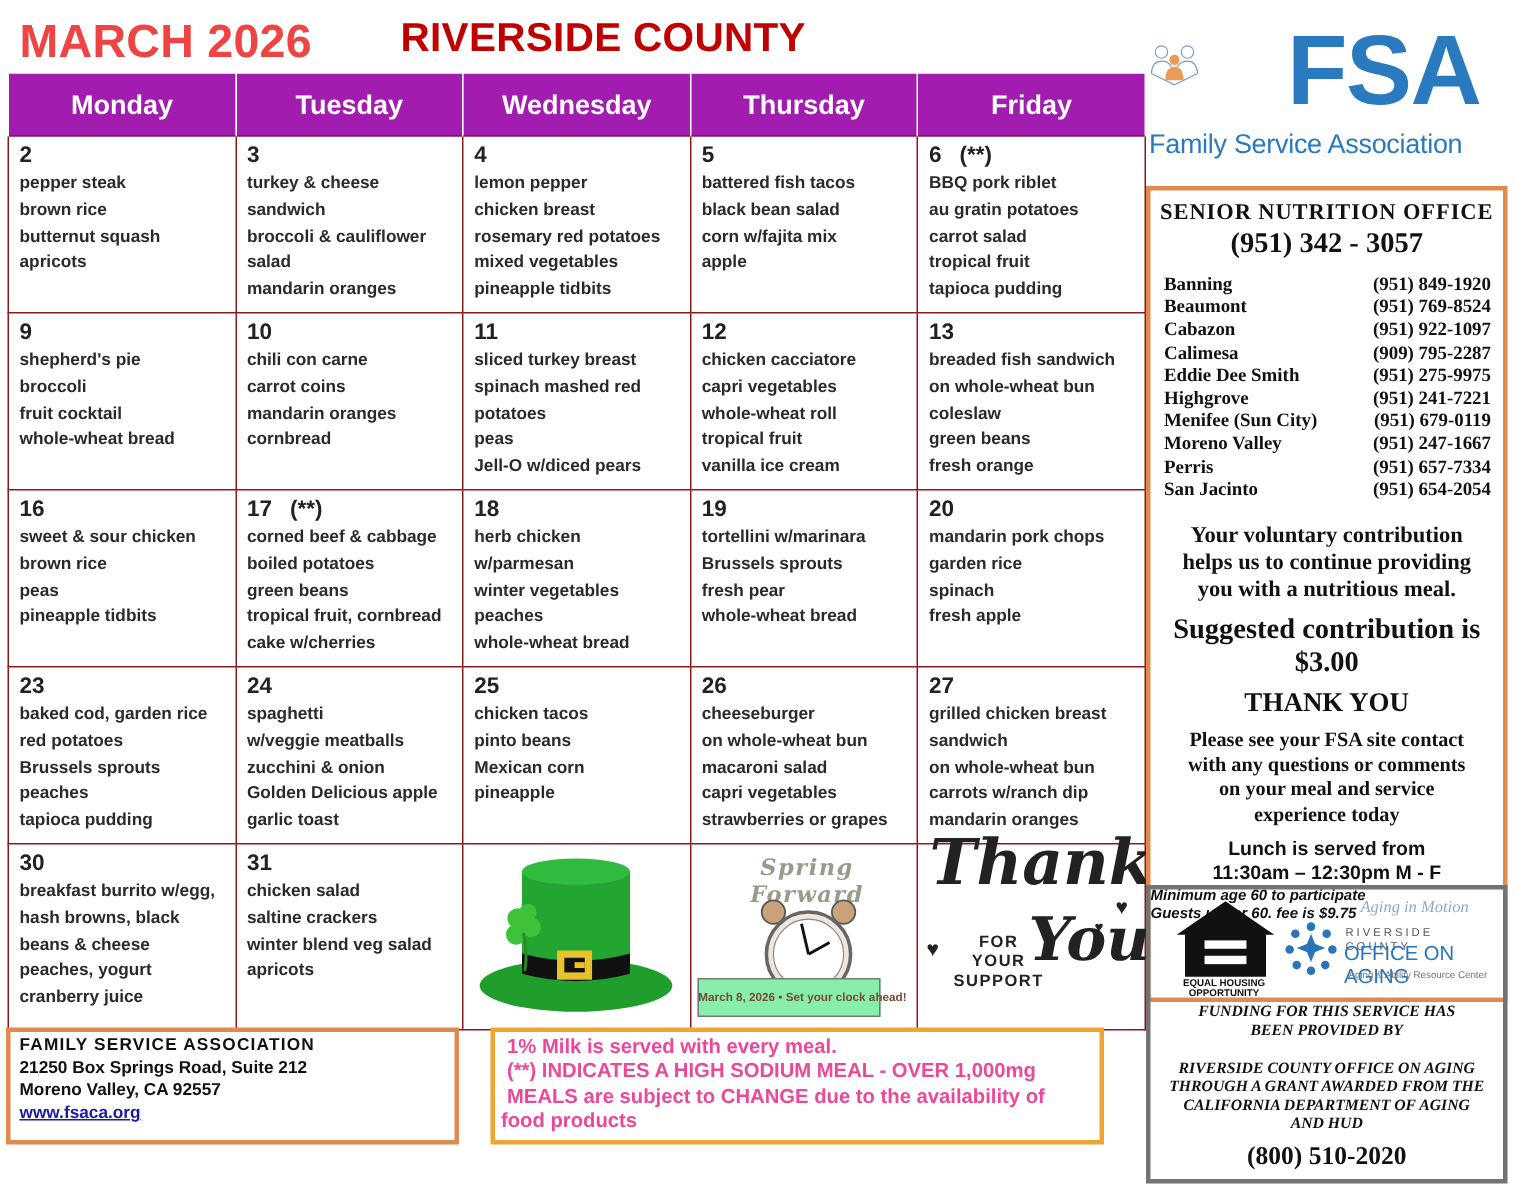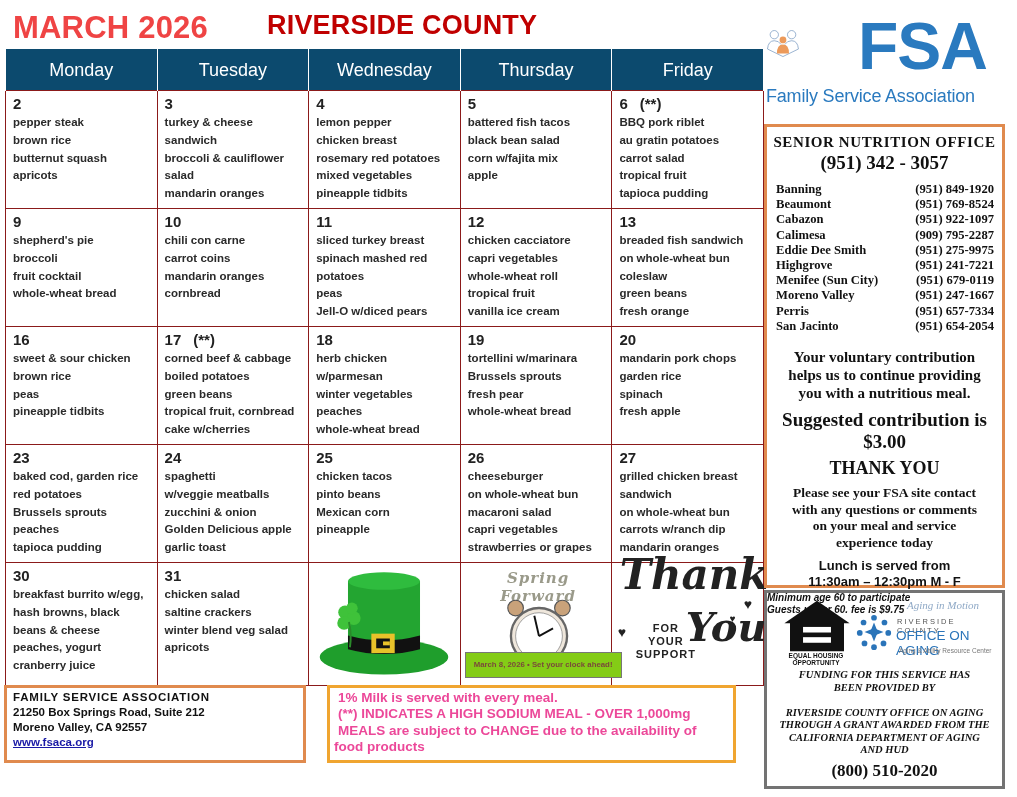--- a/index.html
+++ b/index.html
@@ -3,33 +3,33 @@
 <meta charset="utf-8">
 <style>
   * { box-sizing: border-box; margin: 0; padding: 0; }
   html, body { width: 1017px; height: 797px; background: #ffffff; overflow: hidden; }
   body { position: relative; font-family: "Liberation Sans", sans-serif; color: #222; }
 
   .title-month { position: absolute; left: 13px; top: 10px; font-size: 31px; font-weight: bold; color: #ef4444; letter-spacing: 0.2px; }
   .title-county { position: absolute; left: 267px; top: 10px; font-size: 27px; font-weight: bold; color: #c00000; letter-spacing: 0.2px; }
 
   .calendar { position: absolute; left: 5px; top: 48px; width: 759px; border-collapse: collapse; table-layout: fixed; }
-  .calendar th { background: #0c4a6e; color: #ffffff; font-size: 18px; font-weight: normal; height: 42px; border: 1px solid #ffffff; border-bottom: none; text-align: center; vertical-align: middle; padding-top: 2px; }
+  .calendar th { background: #a21caf; color: #ffffff; font-size: 18px; font-weight: bold; height: 42px; border: 1px solid #ffffff; border-bottom: none; text-align: center; vertical-align: middle; padding-top: 2px; }
   .calendar td { border: 1px solid #8b1a1a; vertical-align: top; height: 118px; padding: 3px 6px 0 7px; font-size: 11.5px; font-weight: bold; line-height: 17.8px; color: #2a2a2a; }
   .calendar tr.last td { height: 120px; }
   .day-num { font-size: 15px; font-weight: bold; color: #222; line-height: 20px; display: block; }
   .day-flag { margin-left: 12px; }
   .item { display: block; white-space: nowrap; }
   .img-cell { padding: 0 !important; text-align: center; vertical-align: middle !important; }
 
   .logo { position: absolute; left: 766px; top: 8px; width: 244px; height: 104px; }
   .logo-text { position: absolute; left: 858px; top: 6px; font-size: 66px; font-weight: bold; color: #2a7abf; letter-spacing: -1px; line-height: 80px; }
   .logo-sub { position: absolute; left: 766px; top: 86px; font-size: 18px; color: #2a7abf; white-space: nowrap; letter-spacing: -0.2px; }
 
-  .snoffice { position: absolute; left: 764px; top: 124px; width: 241px; height: 464px; border: 3px solid #e08a4e; font-family: "Liberation Serif", serif; font-weight: bold; color: #111; }
+  .snoffice { position: absolute; left: 764px; top: 124px; width: 241px; height: 544px; border: 3px solid #e08a4e; font-family: "Liberation Serif", serif; font-weight: bold; color: #111; }
   .sn-title { text-align: center; font-size: 15px; margin-top: 7px; letter-spacing: 0.6px; }
   .sn-phone { text-align: center; font-size: 19px; margin-top: 1px; }
   .sites { margin: 8px 8px 0 9px; font-size: 12.6px; line-height: 15.2px; }
   .site-row { display: flex; justify-content: space-between; }
   .contrib { text-align: center; font-size: 15px; line-height: 18px; margin-top: 14px; }
   .suggested { text-align: center; font-size: 19px; margin-top: 7px; }
   .thanks { text-align: center; font-size: 18px; margin-top: 5px; }
   .see { text-align: center; font-size: 13.5px; line-height: 16.5px; margin-top: 6px; }
   .lunch { text-align: center; font-family: "Liberation Sans", sans-serif; font-size: 13px; line-height: 16px; margin-top: 7px; }
   .minage { text-align: left; font-family: "Liberation Sans", sans-serif; font-style: italic; font-size: 10px; line-height: 12px; margin-top: 2px; }
@@ -265,21 +265,21 @@
           <div style="position:relative;width:145px;height:116px;margin:0 auto;">
             <div style="position:absolute;left:4px;top:4px;font-family:'DejaVu Serif',serif;font-style:italic;font-size:15px;color:#9a9a8a;letter-spacing:1px;">Spring Forward</div>
             <svg viewBox="0 0 100 100" style="position:absolute;left:36px;top:24px;width:78px;height:86px;">
               <circle cx="20" cy="18" r="10" fill="#c9a27a" stroke="#555" stroke-width="1.5"></circle>
               <circle cx="80" cy="18" r="10" fill="#c9a27a" stroke="#555" stroke-width="1.5"></circle>
               <circle cx="50" cy="54" r="36" fill="#efe7dc" stroke="#666" stroke-width="3"></circle>
               <circle cx="50" cy="54" r="30" fill="#fff" stroke="#888" stroke-width="1"></circle>
               <line x1="50" y1="54" x2="44" y2="28" stroke="#111" stroke-width="2.5"></line>
               <line x1="50" y1="54" x2="68" y2="44" stroke="#111" stroke-width="2.5"></line>
             </svg>
-            <div style="position:absolute;left:1px;top:86px;width:157px;border:1px solid #777;background:#84cc16;font-size:7.8px;color:#7a4a3a;text-align:center;padding:3px 0;white-space:nowrap;">March 8, 2026 • Set your clock ahead!</div>
+            <div style="position:absolute;left:1px;top:86px;width:122px;border:1px solid #777;background:#86efac;font-size:7.8px;color:#7a4a3a;text-align:center;padding:3px 0;white-space:nowrap;">March 8, 2026 • Set your clock ahead!</div>
           </div>
         </td>
         <td class="img-cell">
           <div style="position:relative;width:148px;height:116px;margin:0 auto;">
             <div style="position:absolute;left:6px;top:0px;font-family:'DejaVu Serif',serif;font-style:italic;font-size:42px;color:#222;">Thank</div>
             <div style="position:absolute;left:22px;top:56px;font-size:11px;font-weight:bold;line-height:13px;color:#222;text-align:center;letter-spacing:1px;">
               <div>FOR</div>
               <div>YOUR</div>
               <div>SUPPORT</div>
             </div>

